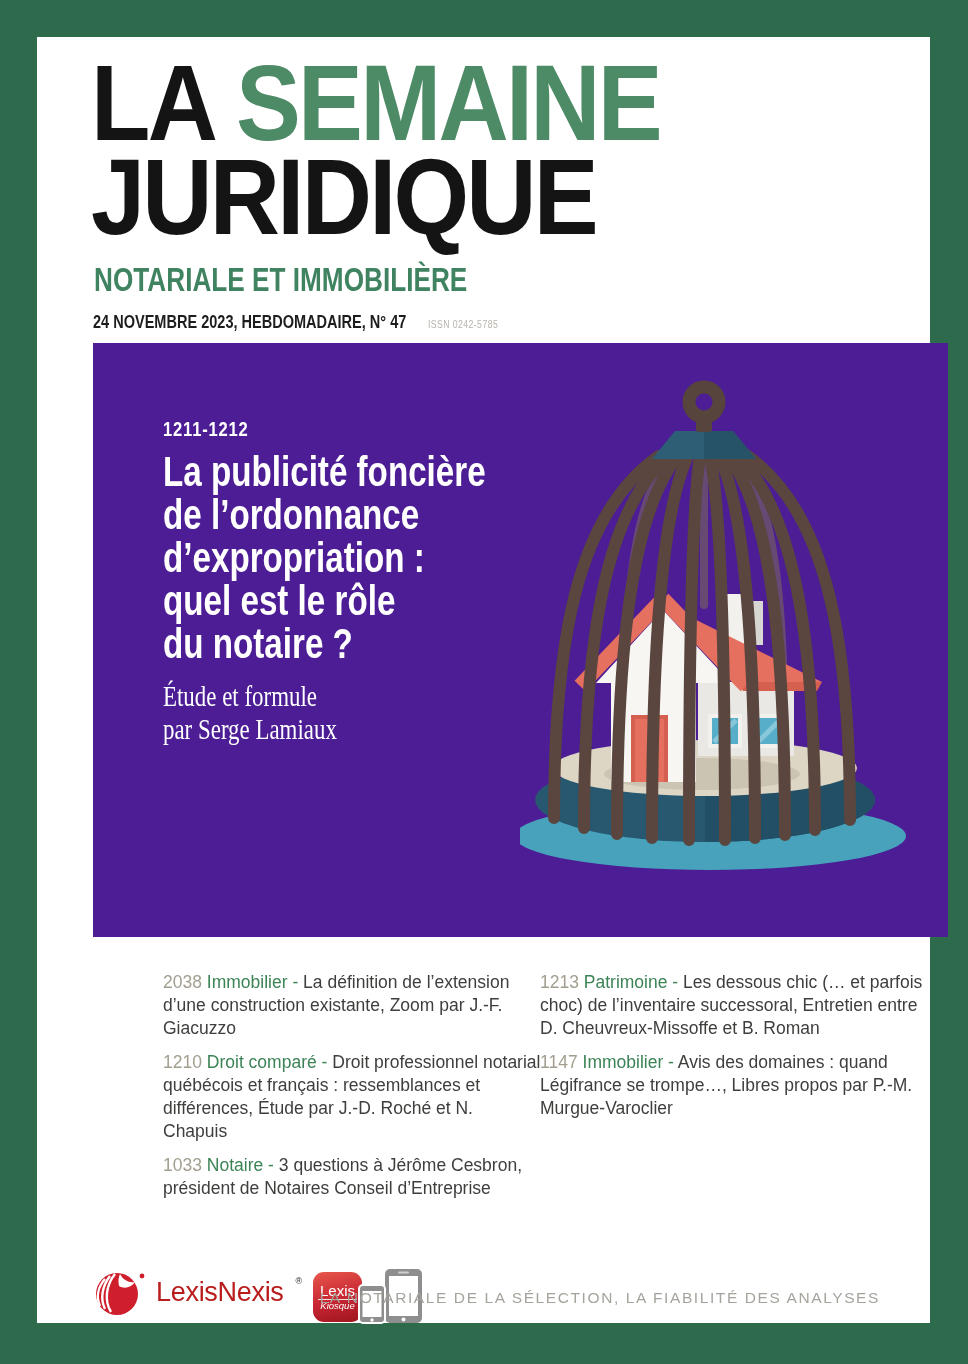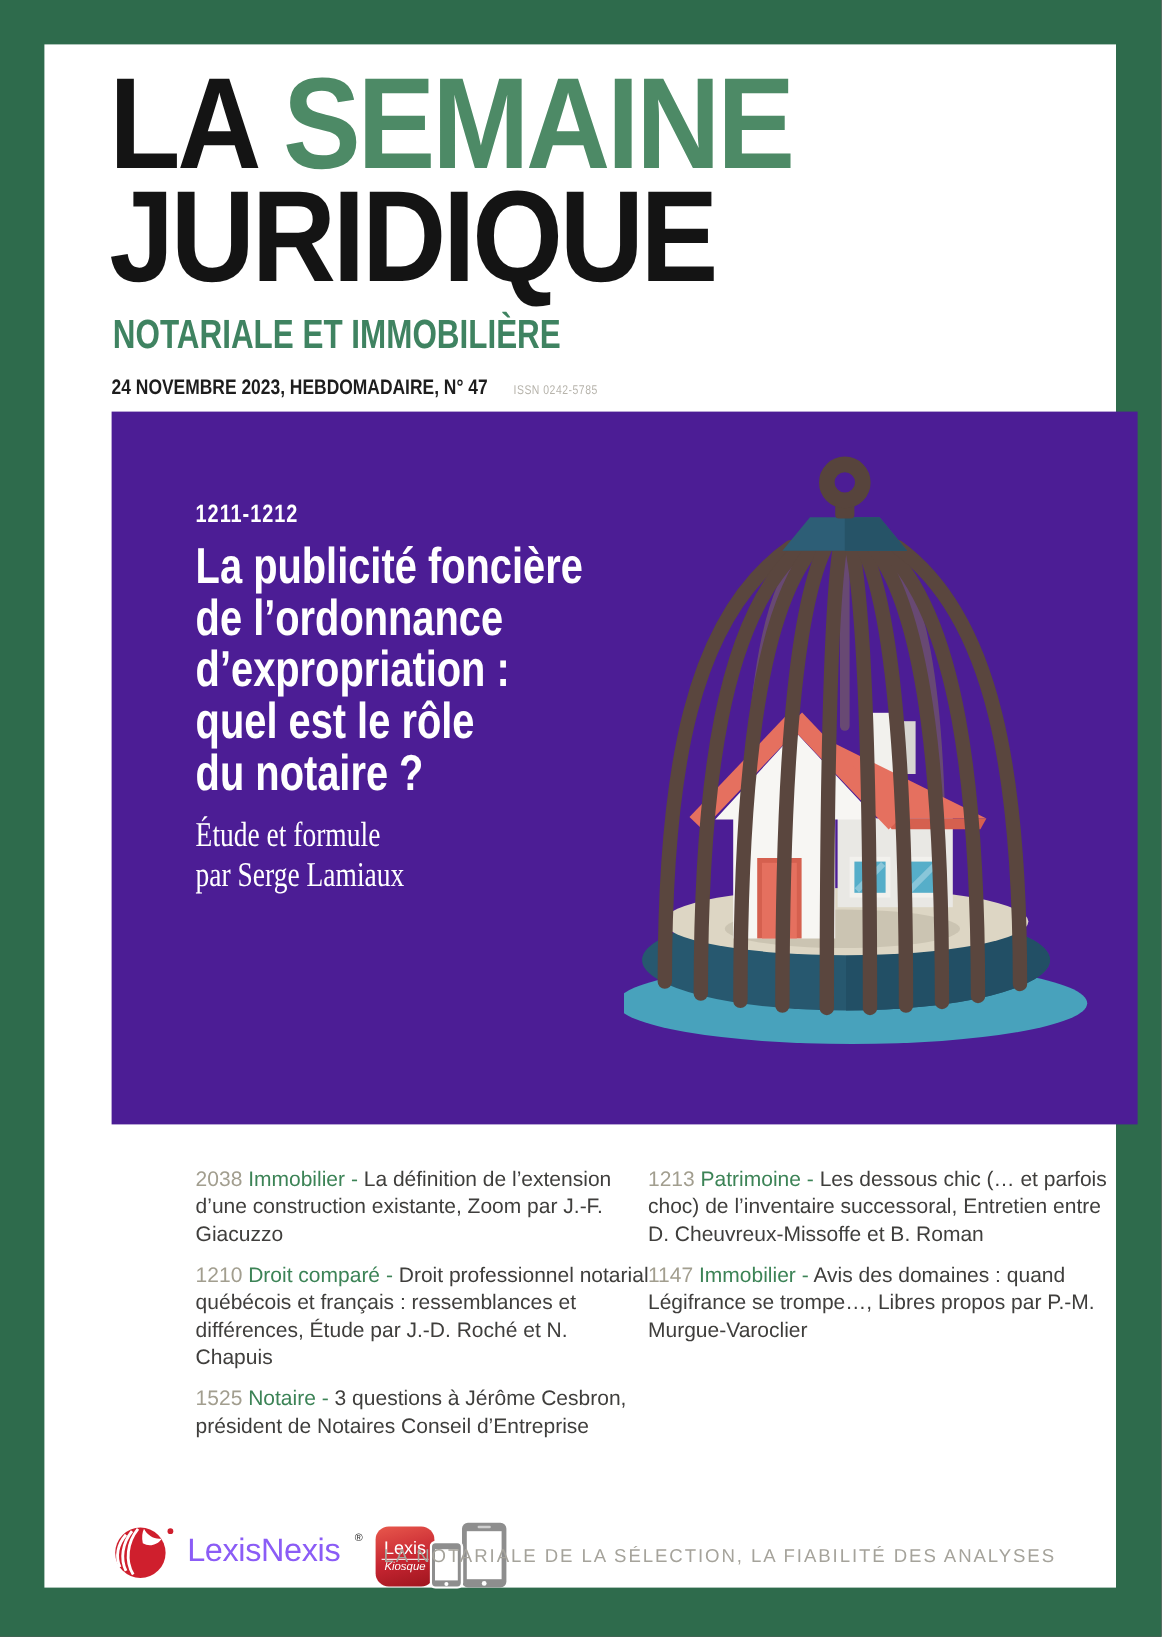--- a/index.html
+++ b/index.html
@@ -32,21 +32,21 @@
   .contents{position:absolute;left:0;top:934px;width:100%;}
   .col{position:absolute;top:0;}
   .col-left{left:126px;width:378px;}
   .col-right{left:503px;width:392px;}
   .item{margin:0 0 11px 0;font-size:17.5px;line-height:23px;color:#3f3e3c;}
   .num{color:#a29e8f;}
   .cat,.dash{color:#3c8356;font-weight:normal;}
 
   
   .lexis-logo{position:absolute;left:56px;top:1231px;display:flex;align-items:center;gap:11px;}
-  .logo-text{font-size:27px;color:#8b5cf6;letter-spacing:-.3px;}
+  .logo-text{font-size:27px;color:#b91c1c;letter-spacing:-.3px;}
   .reg{font-size:9px;color:#222;position:relative;top:-11px;left:1px;}
   .kiosque{position:absolute;left:276px;top:1235px;width:49px;height:50px;border-radius:11px;
            background:linear-gradient(165deg,#e8584c 0%,#c62531 55%,#9d151e 100%);
            color:#fff;display:flex;flex-direction:column;align-items:center;justify-content:center;}
   .kiosque .l1{font-size:15px;line-height:17px;border-bottom:1px solid rgba(255,255,255,.85);padding:0 2px;}
   .kiosque .l2{font-size:9.5px;line-height:12px;font-style:italic;}
   .devices{position:absolute;left:321px;top:1231px;}
   .tagline{position:absolute;right:50px;top:1252px;font-size:15.5px;letter-spacing:1.6px;
            color:#a5a39b;white-space:nowrap;}
 </style>
@@ -76,21 +76,21 @@
           <span class="dash">-</span>
           <span class="txt">La définition de l’extension d’une construction existante, Zoom par J.-F. Giacuzzo</span>
         </p>
         <p class="item">
           <span class="num">1210</span>
           <span class="cat">Droit comparé</span>
           <span class="dash">-</span>
           <span class="txt">Droit professionnel notarial québécois et français : ressemblances et différences, Étude par J.-D. Roché et N. Chapuis</span>
         </p>
         <p class="item">
-          <span class="num">1525</span>
+          <span class="num">1033</span>
           <span class="cat">Notaire</span>
           <span class="dash">-</span>
           <span class="txt">3 questions à Jérôme Cesbron, président de Notaires Conseil d’Entreprise</span>
         </p>
       </div>
       <div class="col col-right">
         <p class="item">
           <span class="num">1213</span>
           <span class="cat">Patrimoine</span>
           <span class="dash">-</span>

